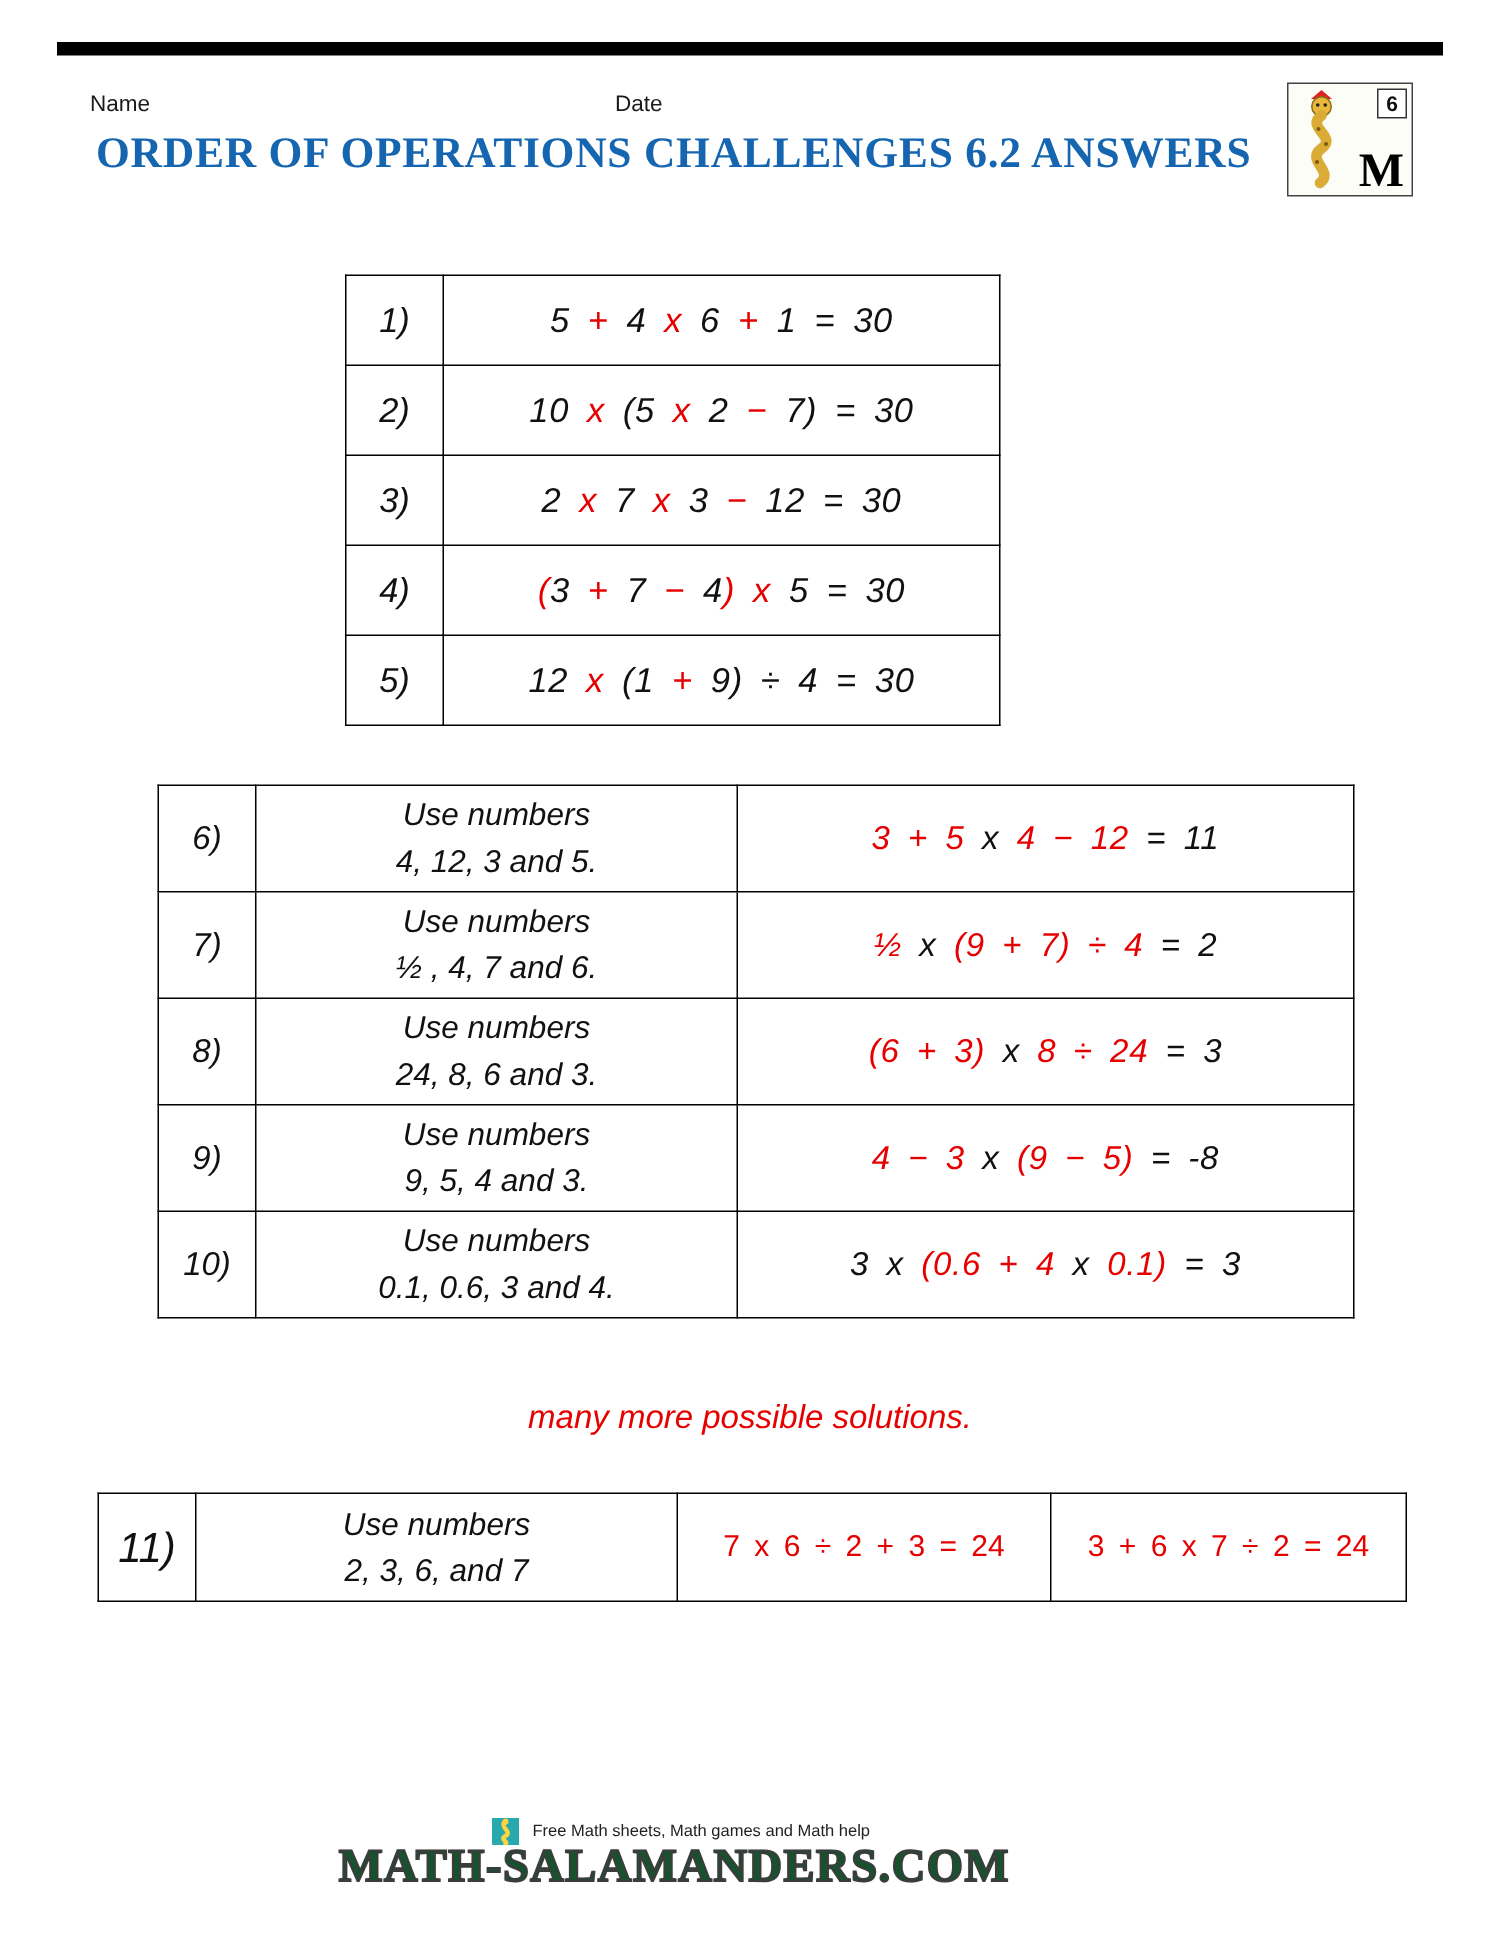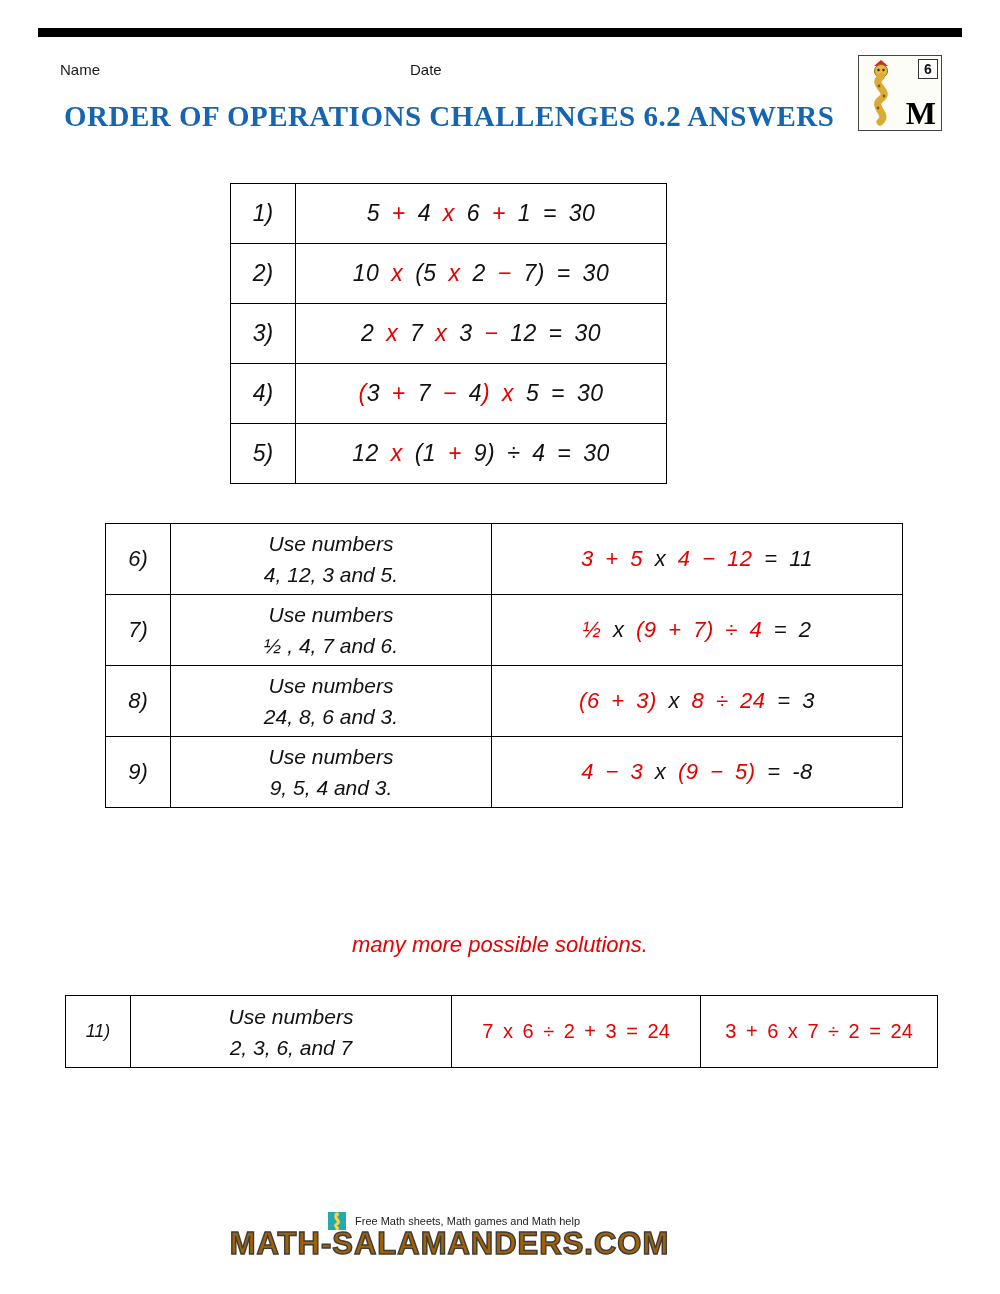--- a/index.html
+++ b/index.html
@@ -16,21 +16,21 @@
   .topbar{position:absolute;left:38px;top:28px;width:924px;height:9px;background:#000;}
   .name-label{position:absolute;left:60px;top:61px;font-size:15px;color:#1a1a1a;text-align:right;}
   .date-label{position:absolute;left:410px;top:61px;font-size:15px;color:#1a1a1a;}
 
   .logo-box{position:absolute;right:58px;top:55px;width:82px;height:74px;border:1px solid #444;background:#fdfdf8;}
   .logo-box svg{position:absolute;left:3px;top:4px;}
   .grade-badge{position:absolute;top:3px;right:3px;width:18px;height:18px;border:1px solid #333;background:#fff;
     font-weight:bold;font-size:14px;line-height:18px;text-align:center;}
   .m-logo{position:absolute;bottom:-2px;right:5px;font-family:"Liberation Serif",serif;font-weight:bold;font-size:32px;color:#000;}
 
-  .title{position:absolute;left:64px;top:100px;margin:0;
+  .title{position:absolute;left:64px;top:86px;margin:0;
     font-family:"Liberation Serif",serif;font-weight:bold;font-size:29px;letter-spacing:.5px;color:var(--blue);}
 
   table{border-collapse:collapse;position:absolute;background:#fff;}
   td{border:1.5px solid #000;padding:0 6px;}
   .num{font-style:italic;font-size:23px;text-align:center;}
   .eq{font-style:italic;font-size:23px;text-align:center;word-spacing:5px;letter-spacing:.5px;}
   .clue{font-style:italic;font-size:21px;text-align:center;line-height:31px;}
   .red{color:var(--red);}
   .blk{color:var(--ink);}
 
@@ -40,32 +40,32 @@
 
   .t2{left:105px;top:523px;}
   .t2 .num{width:52px;font-size:22px;}
   .t2 .clue{width:308px;height:70px;}
   .t2 .eq{width:398px;font-size:22px;}
 
   .note{position:absolute;left:0;top:926px;width:1000px;text-align:center;
     color:var(--red);font-style:italic;font-size:22px;line-height:37px;}
 
   .t3{left:65px;top:995px;}
-  .t3 .num{width:52px;font-size:18px;}
+  .t3 .num{width:52px;font-size:28px;}
   .t3 .clue{width:308px;height:71px;}
   .t3 .ans{font-size:20px;text-align:center;word-spacing:4px;}
   .t3 .a1{width:236px;}
   .t3 .a2{width:224px;}
 
   .footer-tag{position:absolute;left:0;top:1212px;width:908px;text-align:center;font-size:11px;color:#222;}
   .footer-tag svg{vertical-align:middle;margin-right:6px;}
   .footer-tag span{vertical-align:middle;}
   .site{position:absolute;left:0;top:1226px;width:899px;text-align:center;
-    font-weight:bold;font-size:31px;letter-spacing:1px;color:#a16207;
-    -webkit-text-stroke:1.4px #3c3c3c;text-shadow:0 0 1px #555;}
+    font-weight:bold;font-size:31px;letter-spacing:1px;color:#14532d;
+    -webkit-text-stroke:1.4px #3c3c3c;text-shadow:0 0 1px #555;font-family:Liberation Serif, serif;}
 </style>
 </head>
 <body>
 
 <div class="topbar"></div>
 <span class="name-label">Name</span>
 <span class="date-label">Date</span>
 
 <div class="logo-box">
   <svg width="38" height="66" viewBox="0 0 38 66">
@@ -137,20 +137,28 @@
         <td class="eq"><span class="red">(6 + 3)</span><span class="blk"> x </span><span class="red">8 ÷ 24</span><span class="blk"> = 3</span></td>
       </tr>
       <tr>
         <td class="num">9)</td>
         <td class="clue">
           <div>Use numbers</div>
           <div>9, 5, 4 and 3.</div>
         </td>
         <td class="eq"><span class="red">4 − 3</span><span class="blk"> x </span><span class="red">(9 − 5)</span><span class="blk"> = -8</span></td>
       </tr>
+      <tr>
+        <td class="num">10)</td>
+        <td class="clue">
+          <div>Use numbers</div>
+          <div>0.1, 0.6, 3 and 4.</div>
+        </td>
+        <td class="eq"><span class="blk">3 x </span><span class="red">(0.6 + 4</span><span class="blk"> x </span><span class="red">0.1)</span><span class="blk"> = 3</span></td>
+      </tr>
     </tbody>
 </table>
 
 <div class="note">
   <div>many more possible solutions.</div>
 </div>
 
 <table class="t3">
   <tbody>
       <tr>

